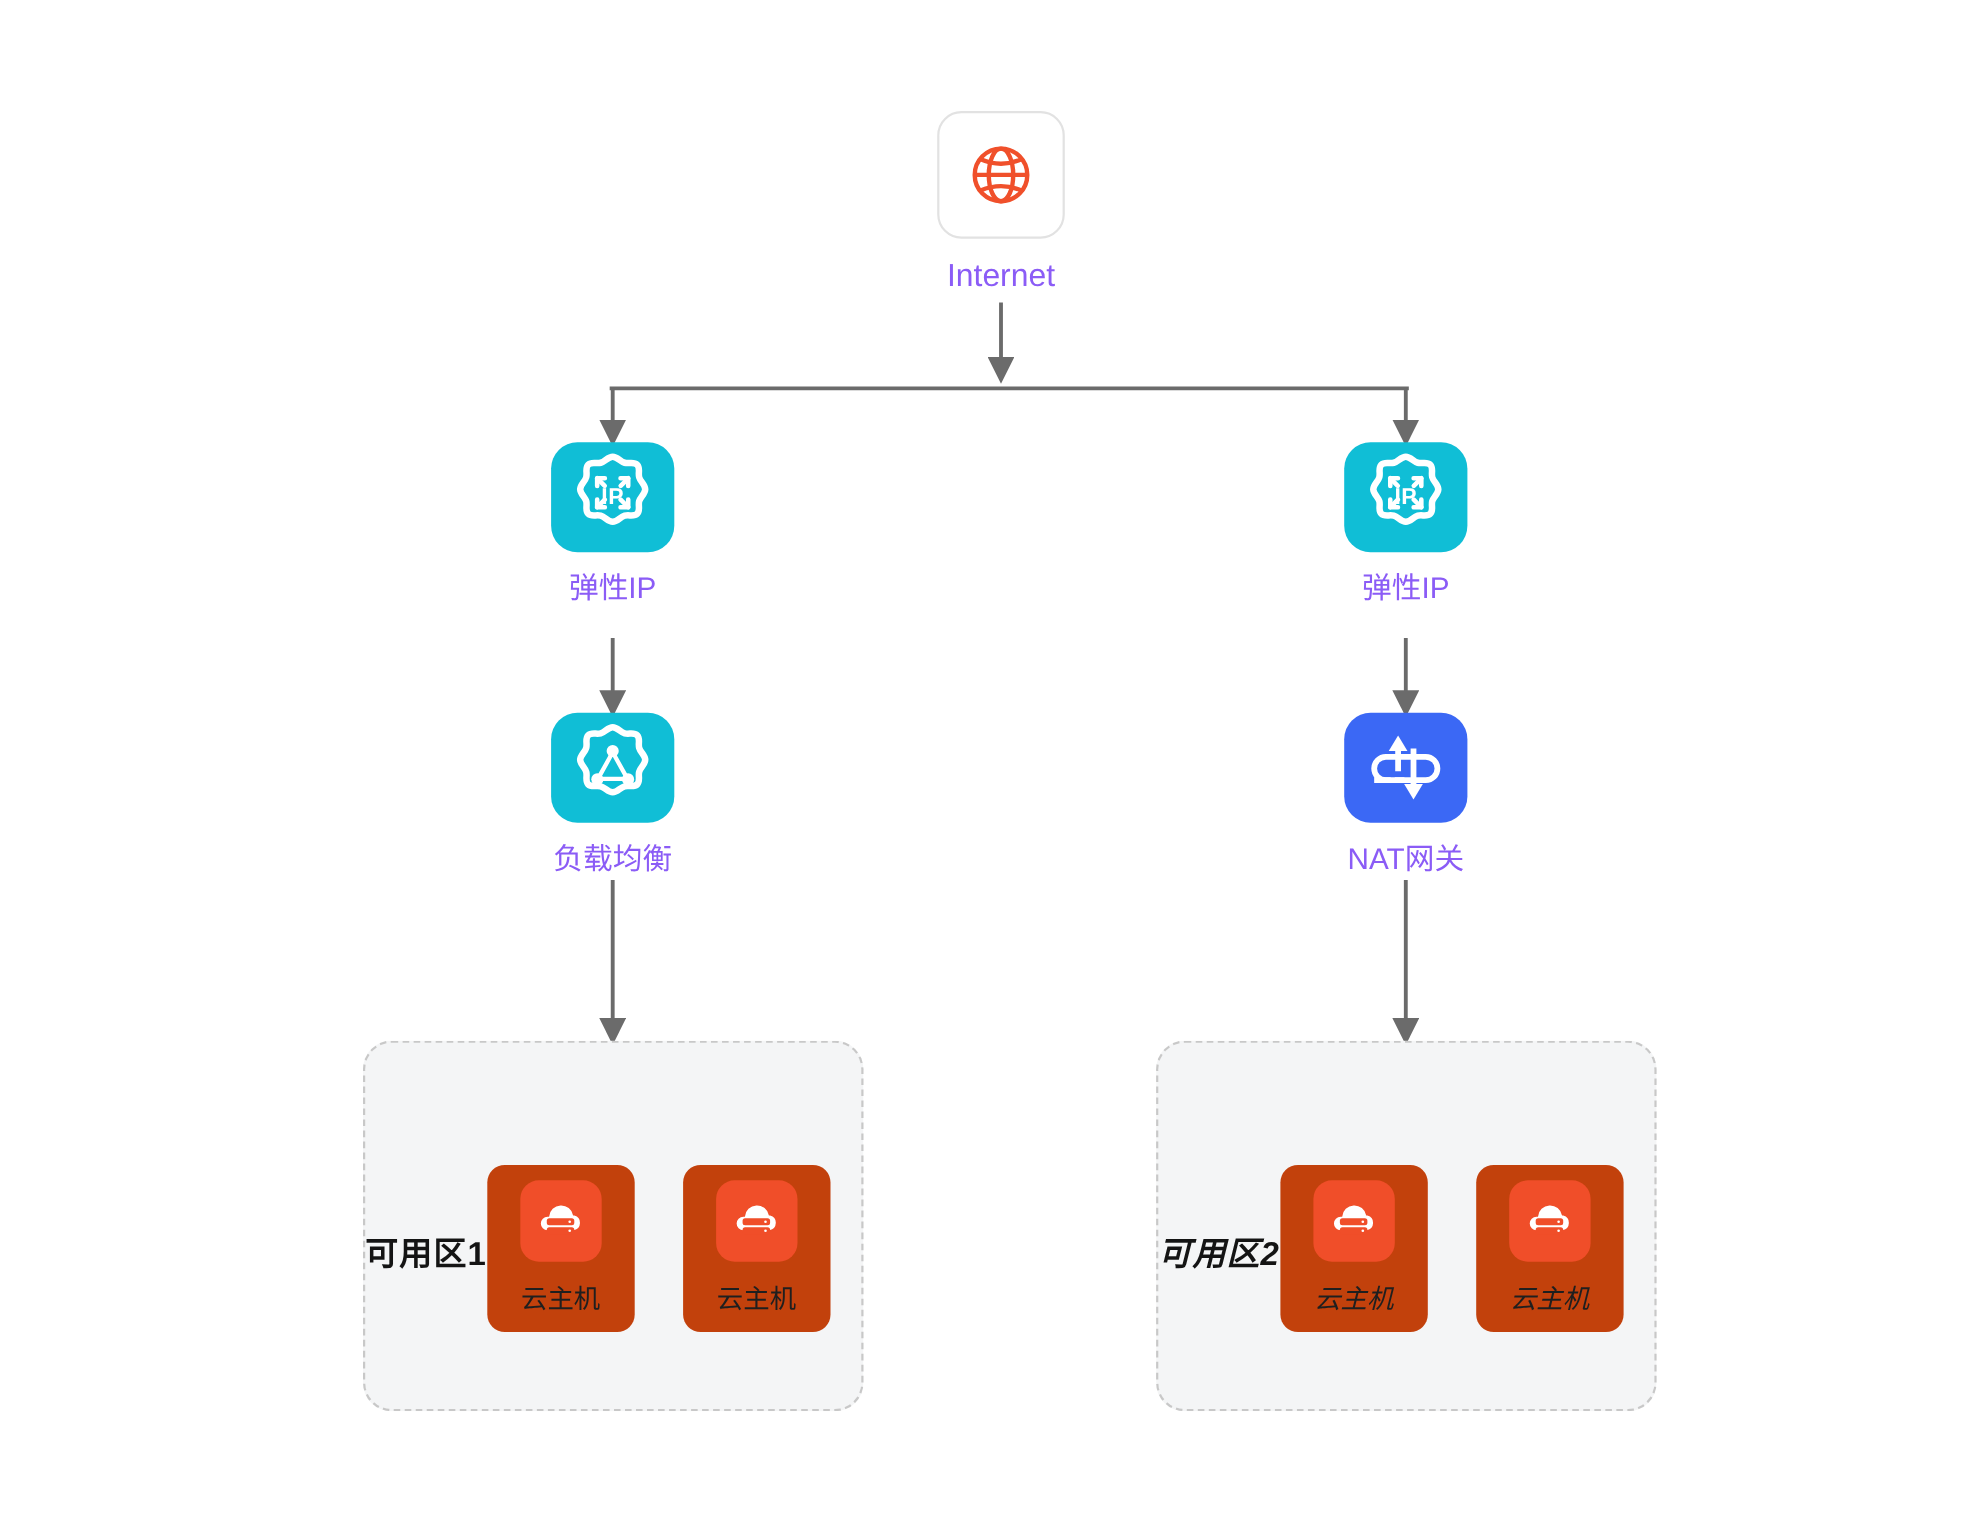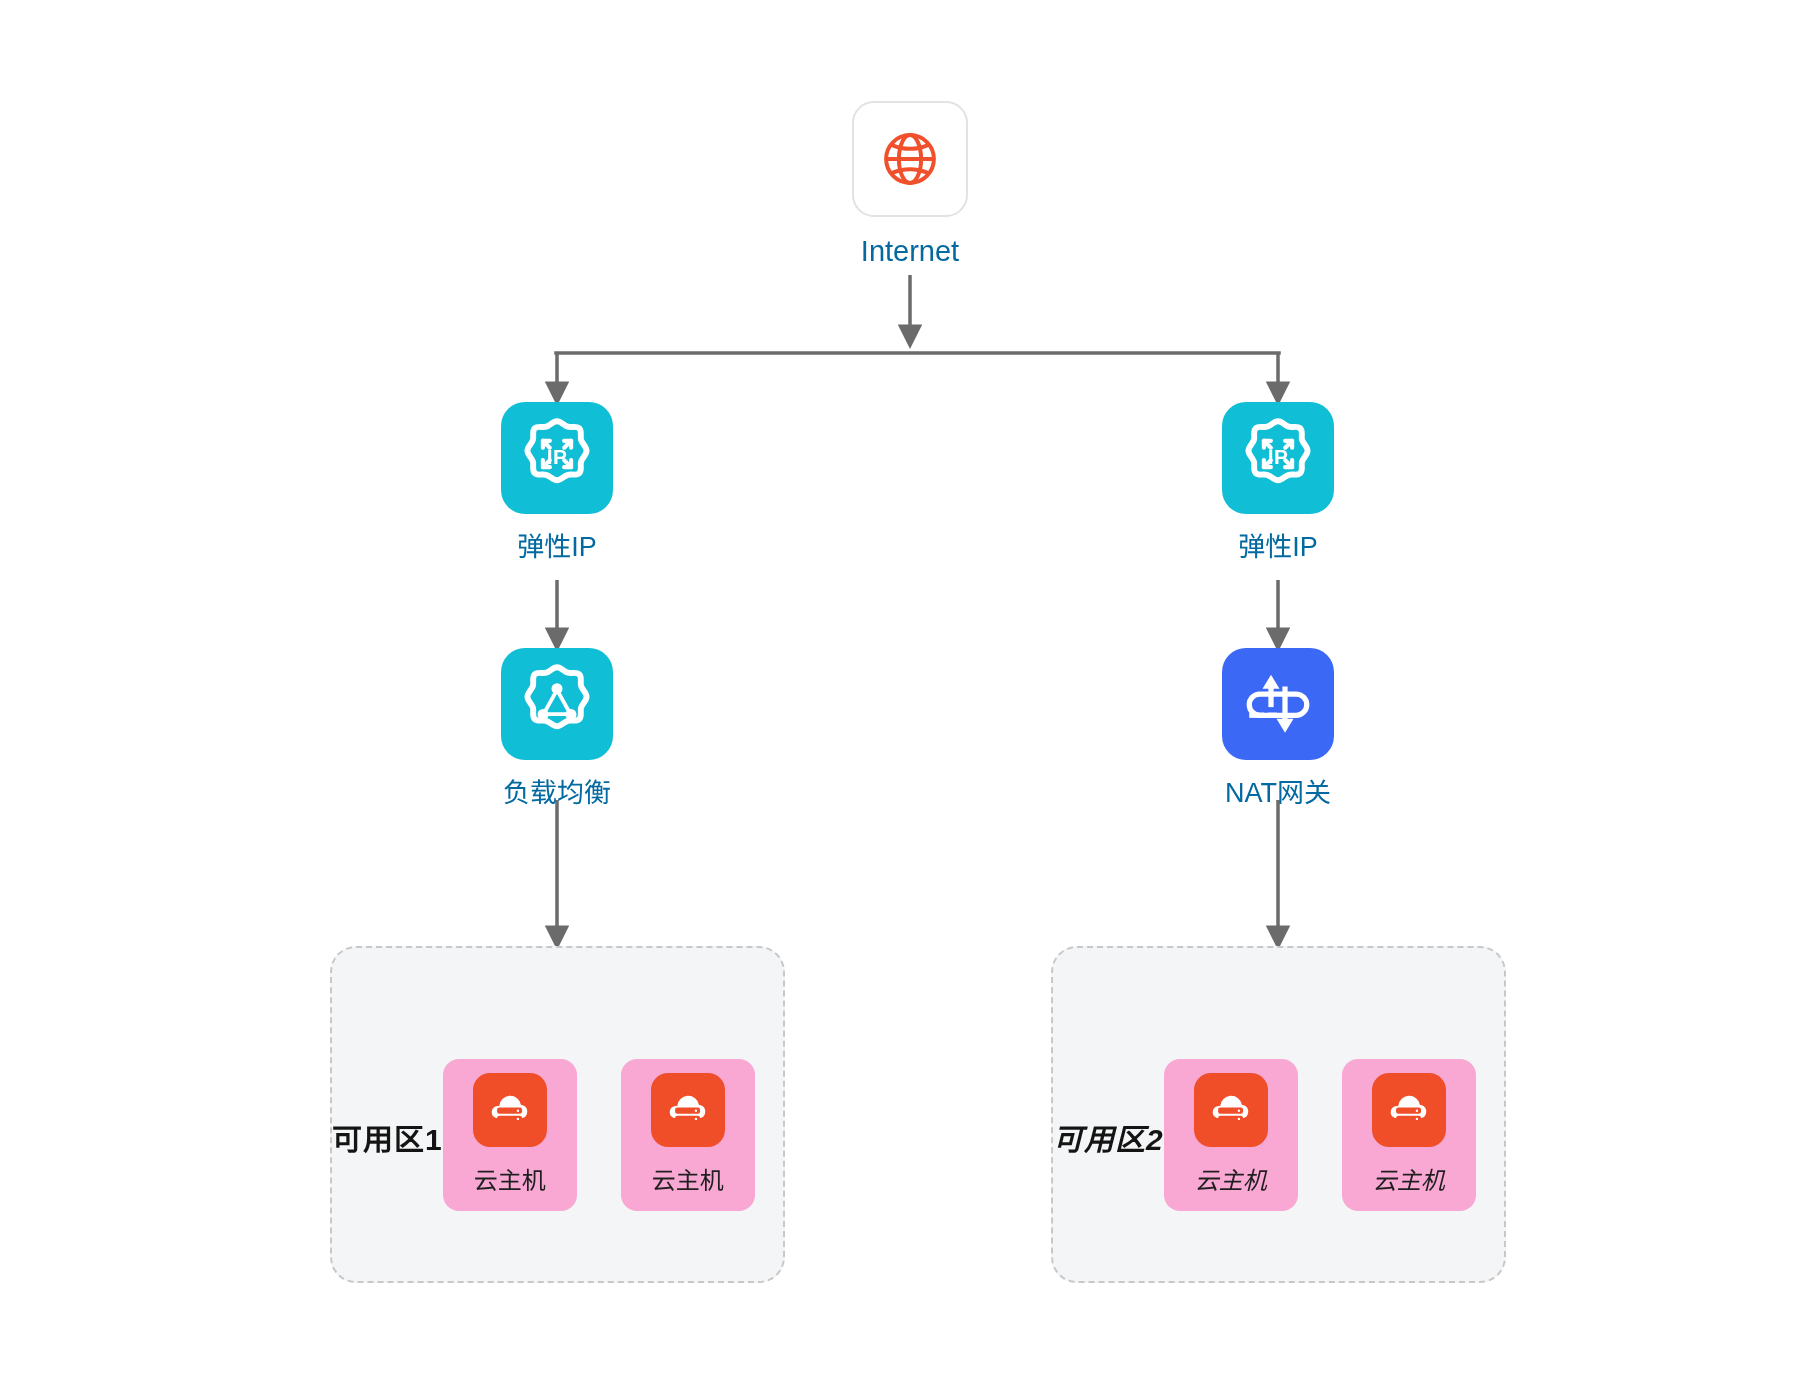--- a/index.html
+++ b/index.html
@@ -53,35 +53,35 @@
     background: #ffffff;
     display: flex;
     align-items: center;
     justify-content: center;
     box-sizing: border-box;
   }
 
   
   .tile {
     width: 112px;
-    height: 112px;
+    height: 100px;
     border-radius: 24px;
     display: flex;
     align-items: center;
     justify-content: center;
   }
   .tile.cyan { background: #10bed6; }
   .tile.blue { background: #3b68f5; }
 
   
   .node-label {
     margin-top: 17px;
     font-size: 27px;
     line-height: 1.2;
-    color: #0369a1;
+    color: #8b5cf6;
     white-space: nowrap;
     text-align: center;
   }
   .node-label.latin {
     font-size: 29px;
   }
 
   
   .az {
     position: absolute;
@@ -104,21 +104,21 @@
   .az-hosts {
     margin-top: 40px;
     display: flex;
     gap: 44px;
   }
 
   
   .host-card {
     width: 134px;
     height: 152px;
-    background: #f9a8d4;
+    background: #c2410c;
     border-radius: 16px;
     display: flex;
     flex-direction: column;
     align-items: center;
     justify-content: center;
     gap: 14px;
   }
   .host-icon {
     width: 74px;
     height: 74px;

